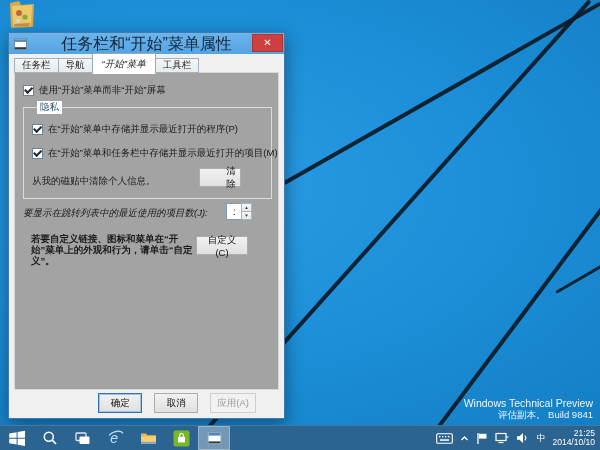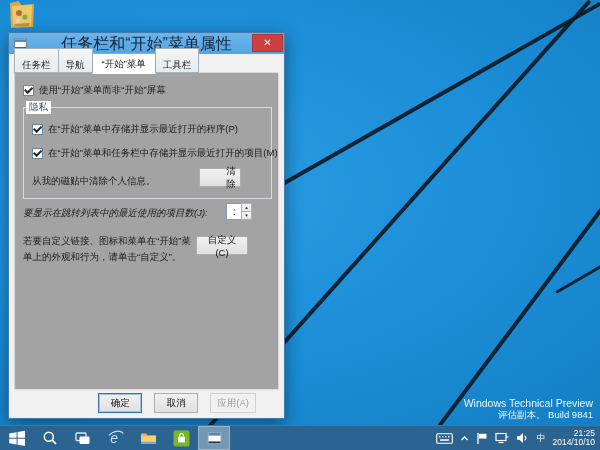--- a/index.html
+++ b/index.html
@@ -26,50 +26,50 @@
   .titlebar{position:absolute;left:0;right:0;top:0;height:21px;
             background:linear-gradient(#6cb4ea,#54a4e2);}
   .sysicon{position:absolute;left:5px;top:4px;width:13px;height:13px;}
   .dlg-title{display:block;text-align:center;font-size:16px;line-height:21px;color:#12253a;}
   .closebtn{position:absolute;top:1px;right:1px;width:31px;height:18px;background:#ce4040;
             border:1px solid #a93636;box-sizing:border-box;color:#fff;font-size:10px;
             line-height:16px;text-align:center;cursor:pointer;}
   
   .tabs{position:absolute;left:5px;top:22px;height:18px;display:flex;align-items:flex-end;z-index:3;}
   .tab{font-size:9.5px;color:#222;background:linear-gradient(#f4f6f7,#e6ebee);
-       border:1px solid #a3b2bd;padding:10px 7px 2px;margin-right:-1px;height:11px;line-height:11px;}
+       border:1px solid #a3b2bd;padding:0 7px 2px;margin-right:-1px;height:11px;line-height:11px;}
   .tab.active{background:#fff;border-color:#98a9b5;border-bottom:1px solid #fff;
-              padding:4px 9px 3px;height:12px;margin-bottom:-1px;position:relative;z-index:4;}
+              padding:4px 9px 3px;height:12px;margin-bottom:-1px;position:relative;z-index:4;font-style:italic;}
   .page{position:absolute;left:5px;right:5px;top:39px;bottom:28px;background:#a3a3a3;
         border:1px solid #d9d9d9;font-size:9.5px;color:#1a1a1a;}
   
   .cbrow{position:absolute;display:flex;align-items:center;gap:5px;}
   .cb{width:11px;height:11px;background:#fff;border:1px solid #6e849a;box-sizing:border-box;
       display:inline-flex;align-items:center;justify-content:center;flex:0 0 auto;}
   .tick{width:6px;height:3px;border-left:2px solid #23292e;border-bottom:2px solid #23292e;
         transform:rotate(-45deg) translate(0.5px,-1px);}
   .cblabel{white-space:nowrap;}
   .row-use{left:8px;top:11px;}
   
   .group{position:absolute;left:8px;top:34px;width:247px;height:90px;border:1px solid #d5dbe0;}
-  .group-label{position:absolute;top:-7px;left:2px;background:#fff;padding:0 3px;color:#29506f;}
+  .group-label{position:absolute;top:-7px;left:13px;background:#fff;padding:0 3px;color:#29506f;}
   .row-programs{left:8px;top:15px;}
   .row-items{left:8px;top:39px;}
   .clear-label{position:absolute;left:8px;top:67px;}
   .clear-btn{position:absolute;left:175px;top:60px;width:42px;height:19px;padding-left:28px;}
   
   .jump-label{position:absolute;left:8px;top:134px;font-style:italic;}
   .spin{position:absolute;left:211px;top:130px;display:flex;height:17px;}
   .spinval{width:15px;height:17px;border:1px solid #7d9cb4;border-right:none;box-sizing:border-box;
            font-size:9.5px;text-align:center;padding:6px;font-family:inherit;background:#fff;}
   .spinbtns{display:flex;flex-direction:column;width:11px;}
   .spinbtn{flex:1;border:1px solid #a5b4c0;background:linear-gradient(#f6f6f6,#e6e6e6);
            font-size:4.5px;line-height:7px;text-align:center;color:#333;box-sizing:border-box;}
   .spinbtn + .spinbtn{border-top:none;}
-  .custom-text{position:absolute;left:8px;top:160px;width:170px;line-height:16px;}
+  .custom-text{position:absolute;left:16px;top:160px;width:170px;line-height:11px;font-weight:bold;}
   .custom-btn{position:absolute;left:181px;top:163px;width:52px;height:19px;}
   
   .btn{background:linear-gradient(#f1f1f1,#e0e0e0);border:1px solid #acacac;box-sizing:border-box;
        font-size:9.5px;color:#111;display:flex;align-items:center;justify-content:center;
        font-family:inherit;cursor:pointer;}
   .btn.default{border:1px solid #3573b5;box-shadow:0 0 0 1px #9cc4e6 inset;}
   .btn.disabled{background:#f1f1f1;border-color:#cfcfcf;color:#9a9a9a;cursor:default;}
   .footer{position:absolute;left:0;right:0;bottom:4px;height:21px;display:flex;
           justify-content:flex-end;gap:12px;padding-right:28px;}
   .footer .btn{min-width:44px;height:20px;}

